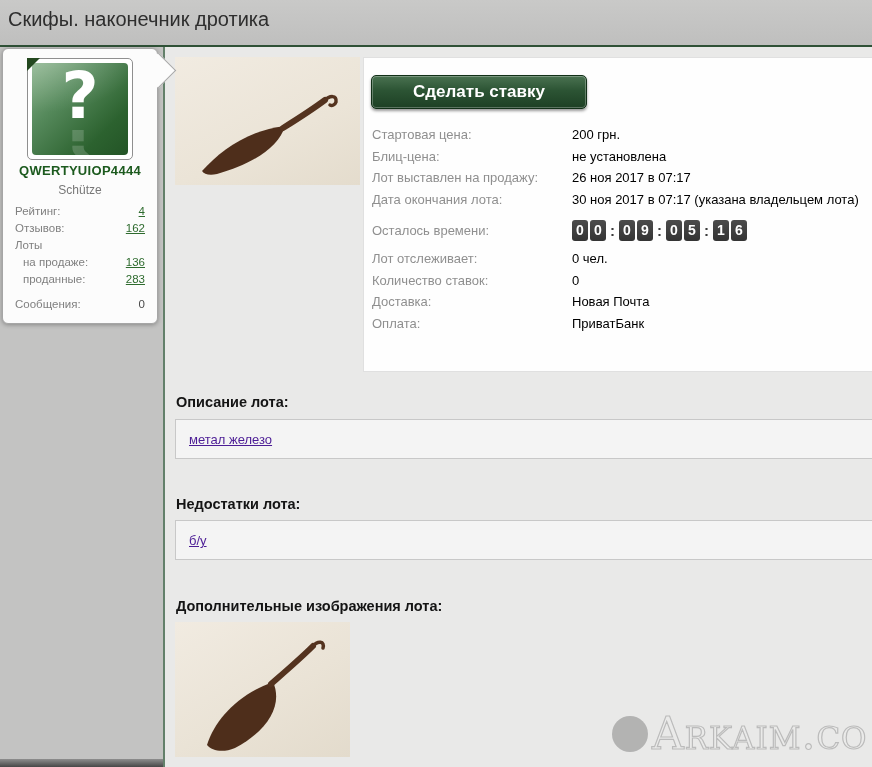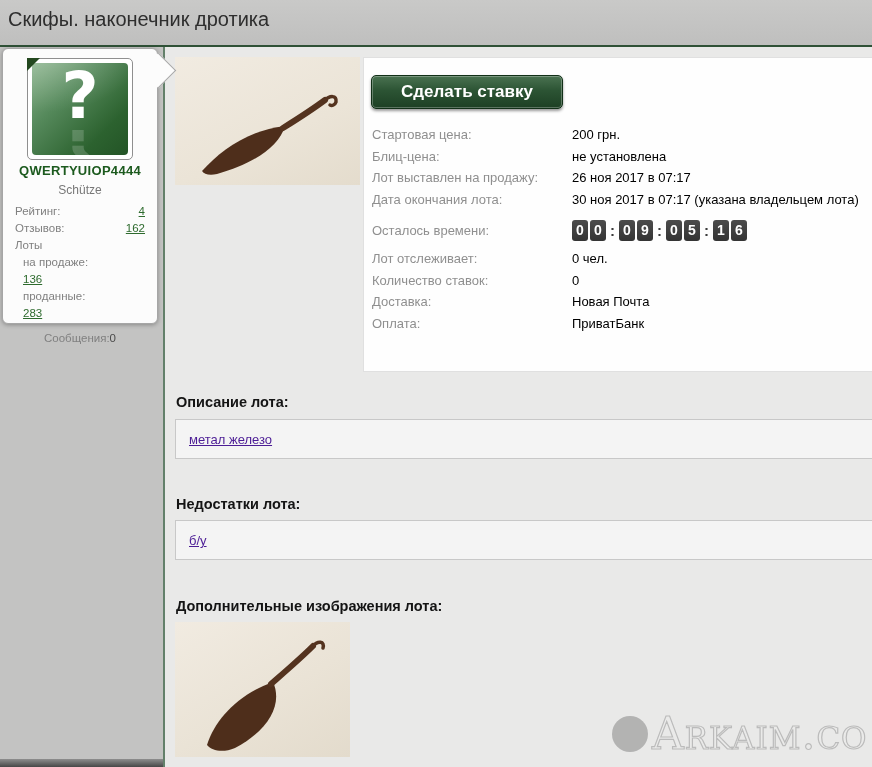--- a/index.html
+++ b/index.html
@@ -35,31 +35,31 @@
     background:linear-gradient(135deg,#85b087 0%,#55895b 35%,#2c622f 75%,#235426 100%);
   }
   .avatar-green .shine{position:absolute;left:-30px;top:-40px;width:140px;height:90px;background:radial-gradient(ellipse at 30% 30%,rgba(255,255,255,.25),rgba(255,255,255,0) 70%);}
   .qmark{position:absolute;left:0;top:-4px;width:100%;text-align:center;font-size:64px;font-weight:bold;color:#fff;font-family:"DejaVu Sans",sans-serif;}
   .qmark-reflection{position:absolute;left:0;top:52px;width:100%;text-align:center;font-size:64px;font-weight:bold;color:#fff;opacity:.18;transform:scaleY(-1);font-family:"DejaVu Sans",sans-serif;}
   .corner-fold{position:absolute;left:-1px;top:-1px;width:0;height:0;border-top:13px solid #24481f;border-right:13px solid transparent;z-index:7;}
   .seller-name{position:absolute;left:0;top:114px;width:100%;text-align:center;font-size:13px;font-weight:bold;color:#1c5a1e;letter-spacing:.3px;}
   .seller-rank{position:absolute;left:0;top:134px;width:100%;text-align:center;font-size:12px;color:#777;}
   .seller-stats{position:absolute;left:12px;top:154px;width:130px;font-size:11.5px;color:#808080;}
   .stat-row{display:flex;justify-content:space-between;line-height:17px;}
-  .stat-row.indent{padding-left:8px;flex-direction:column;}
-  .stat-row.spaced{margin-top:8px;justify-content:center;}
+  .stat-row.indent{padding-left:8px;}
+  .stat-row.spaced{margin-top:8px;}
   .stat-value-link{color:#2e6b2e;text-decoration:underline;cursor:pointer;}
   .stat-value-plain{color:#4a4a4a;}
   
   .lot-photo{position:absolute;left:175px;top:57px;width:185px;height:128px;background:linear-gradient(155deg,#f1ebe1 0%,#ebe4d7 60%,#e4dccd 100%);overflow:hidden;}
   .lot-photo svg, .lot-thumb svg{display:block;}
   
   .auction-panel{position:absolute;left:363px;top:57px;width:509px;height:313px;background:#fefefe;border:1px solid #e0e0e0;border-right:none;}
   .bid-button{
-    position:absolute;left:371px;top:75px;width:192px;height:34px;
+    position:absolute;left:371px;top:75px;width:216px;height:34px;
     background:linear-gradient(180deg,#4a7251 0%,#2c5434 45%,#1d4024 100%);
     border:1px solid #123018;border-radius:5px;
     box-shadow:0 2px 3px rgba(0,0,0,.4), inset 0 0 0 1px rgba(255,255,255,.28);
     color:#fff;font-size:17px;font-weight:bold;font-family:"Liberation Sans",sans-serif;
     cursor:pointer;z-index:3;
   }
   .details{position:absolute;left:372px;top:127px;width:498px;z-index:2;}
   .detail-row{display:flex;height:21.5px;align-items:flex-start;}
   .detail-label{width:200px;flex:none;font-size:13px;color:#8f8f8f;}
   .detail-value{font-size:13px;color:#000000;}

